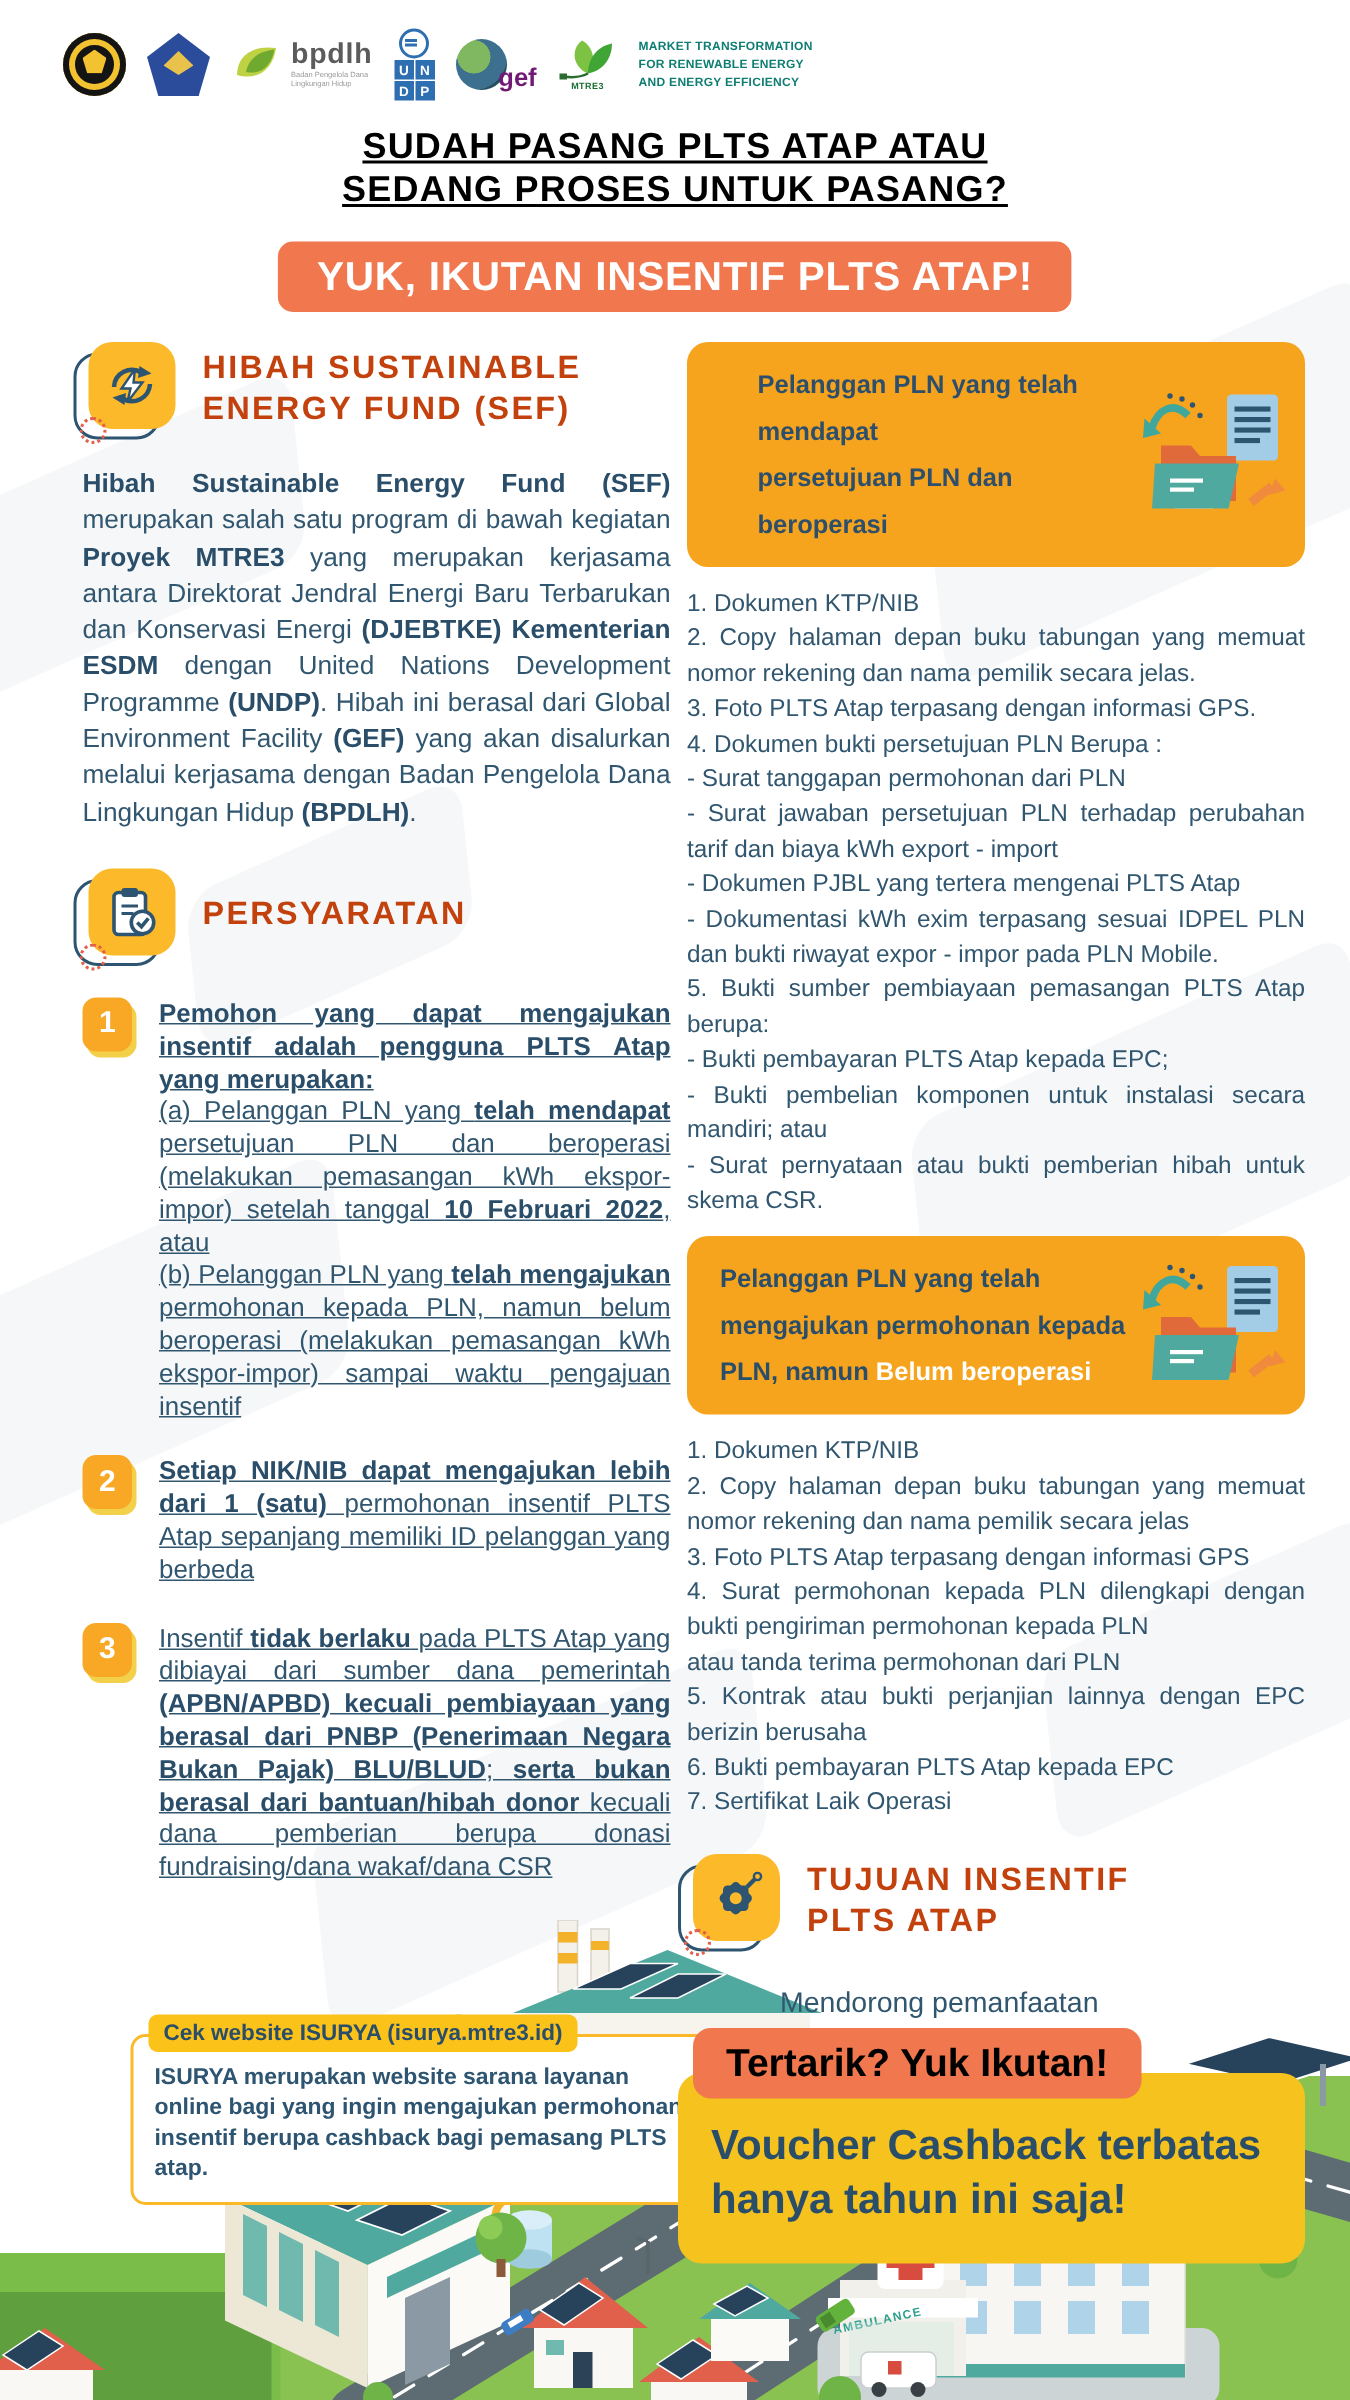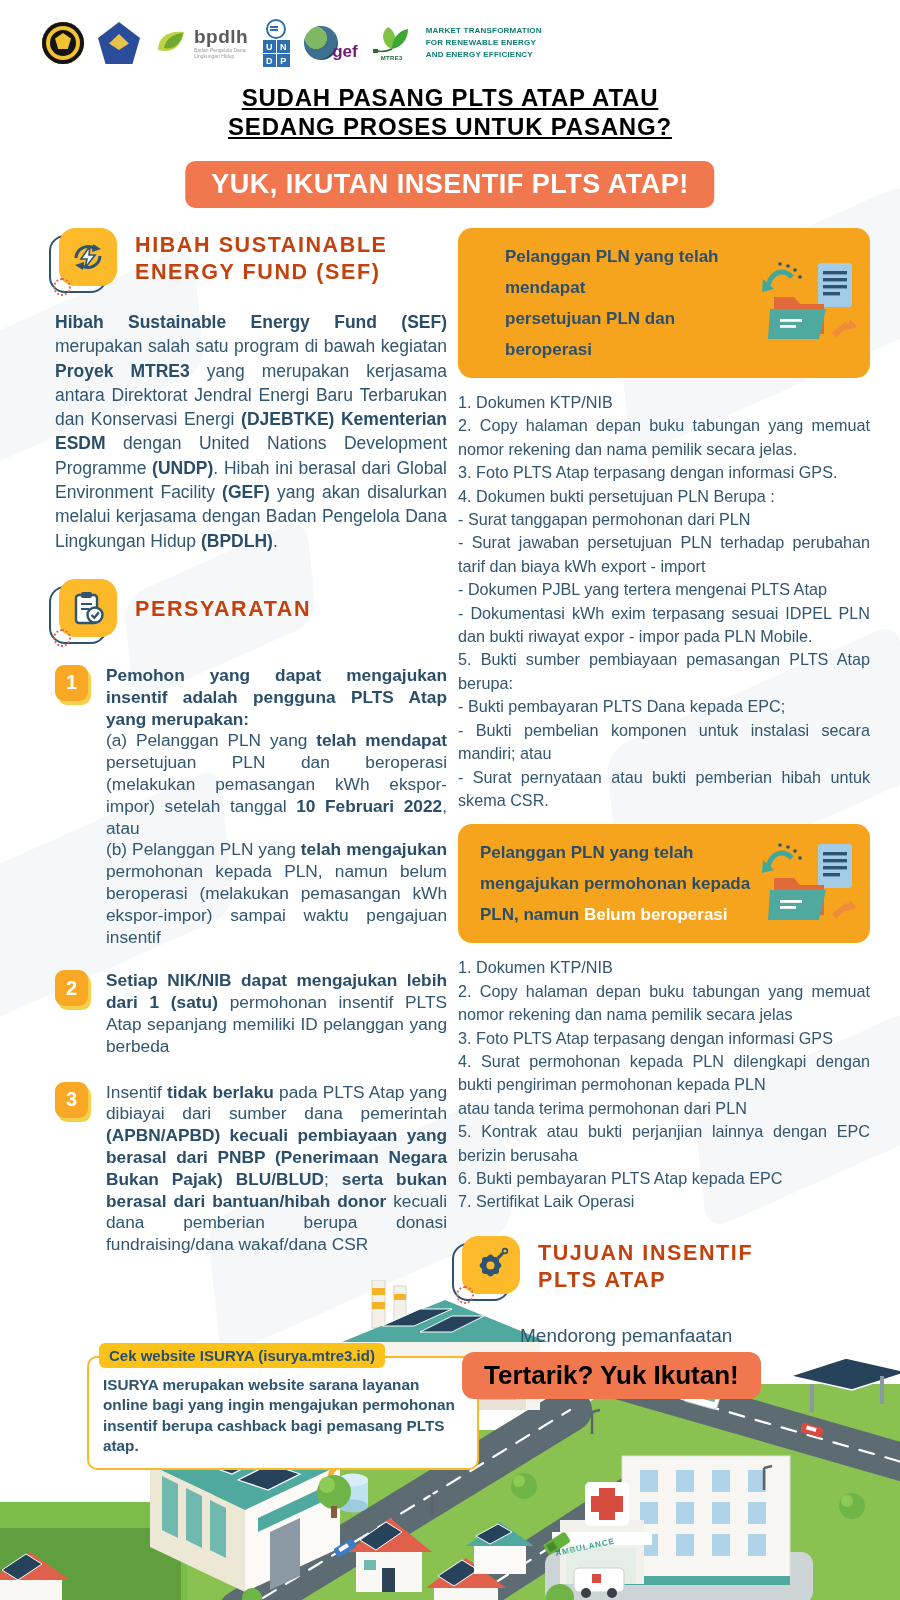--- a/index.html
+++ b/index.html
@@ -56,21 +56,21 @@
   
   .col-left{position:absolute;left:55px;top:228px;width:392px;z-index:1;}
   .col-right{position:absolute;left:458px;top:228px;width:412px;z-index:1;}
   .para{margin-top:20px;font-size:17.5px;line-height:24.3px;text-align:justify;color:#31566F;}
   .b{font-weight:700;color:#2A4E69;}
   .wht{color:#fff;}
   .rich{white-space:pre-line;}
   .req-item{display:flex;gap:18px;align-items:flex-start;}
   .badge{width:33px;height:36px;background:#F9A826;border-radius:9px;color:#fff;font-weight:800;font-size:20px;
      display:flex;align-items:center;justify-content:center;flex:none;box-shadow:3px 4px 0 #F3D04A;}
-  .item-text{flex:1;font-size:17.3px;line-height:21.8px;text-align:justify;color:#31566F;}
+  .item-text{flex:1;font-size:17.3px;line-height:21.8px;text-align:justify;color:#31566F;text-decoration:underline;}
 
   .docbox{background:#F6A41D;border-radius:14px;display:flex;align-items:center;gap:6px;
      padding:13px 12px 13px 22px;}
   .box-text{flex:1;font-size:17px;font-weight:700;color:#2D4F6B;line-height:31px;white-space:pre-line;}
   .docart{width:96px;height:84px;flex:none;}
   .doc-list{margin-top:13px;}
   .doc-line{font-size:16.2px;line-height:23.4px;text-align:justify;color:#31566F;white-space:pre-line;}
 
   .tujuan-text{margin:22px 0 0 62px;font-size:19px;line-height:32px;color:#31566F;white-space:pre-line;}
 
@@ -236,21 +236,21 @@
     <div class="doc-list">
         <div class="doc-line">1. Dokumen KTP/NIB</div>
         <div class="doc-line">2. Copy halaman depan buku tabungan yang memuat nomor rekening dan nama pemilik secara jelas.</div>
         <div class="doc-line">3. Foto PLTS Atap terpasang dengan informasi GPS.</div>
         <div class="doc-line">4. Dokumen bukti persetujuan PLN Berupa :</div>
         <div class="doc-line">- Surat tanggapan permohonan dari PLN</div>
         <div class="doc-line">- Surat jawaban persetujuan PLN terhadap perubahan tarif dan biaya kWh export - import</div>
         <div class="doc-line">- Dokumen PJBL yang tertera mengenai PLTS Atap</div>
         <div class="doc-line">- Dokumentasi kWh exim terpasang sesuai IDPEL PLN dan bukti riwayat expor - impor pada PLN Mobile.</div>
         <div class="doc-line">5. Bukti sumber pembiayaan pemasangan PLTS Atap berupa:</div>
-        <div class="doc-line">- Bukti pembayaran PLTS Dana kepada EPC;</div>
+        <div class="doc-line">- Bukti pembayaran PLTS Atap kepada EPC;</div>
         <div class="doc-line">- Bukti pembelian komponen untuk instalasi secara mandiri; atau</div>
         <div class="doc-line">- Surat pernyataan atau bukti pemberian hibah untuk skema CSR.</div>
       </div>
 
     <div class="docbox" style="margin-top:12px;">
       <div class="box-text rich"><span class="b">Pelanggan PLN yang telah
 mengajukan permohonan kepada
 PLN, namun </span><span class="b wht">Belum beroperasi</span></div>
       <svg class="docart" viewBox="0 0 96 84">
         <path d="M30 16 C20 6 10 12 6 24" stroke="#3FA79C" stroke-width="5" fill="none"></path>
@@ -450,15 +450,16 @@
       <line x1="432" y1="214" x2="432" y2="236"></line>
         <line x1="432" y1="214" x2="424" y2="212"></line>
     </g>
   </svg>
 
   <div class="isurya">
     <div class="isurya-tag">Cek website ISURYA (isurya.mtre3.id)</div>
     <div class="isurya-body">ISURYA merupakan website sarana layanan online bagi yang ingin mengajukan permohonan insentif berupa cashback bagi pemasang PLTS atap.</div>
   </div>
 
+  <div class="voucher">Voucher Cashback terbatas hanya tahun ini saja!</div>
   <div class="cta-pill">Tertarik? Yuk Ikutan!</div>
 
 </div>
 
 </body></html>

